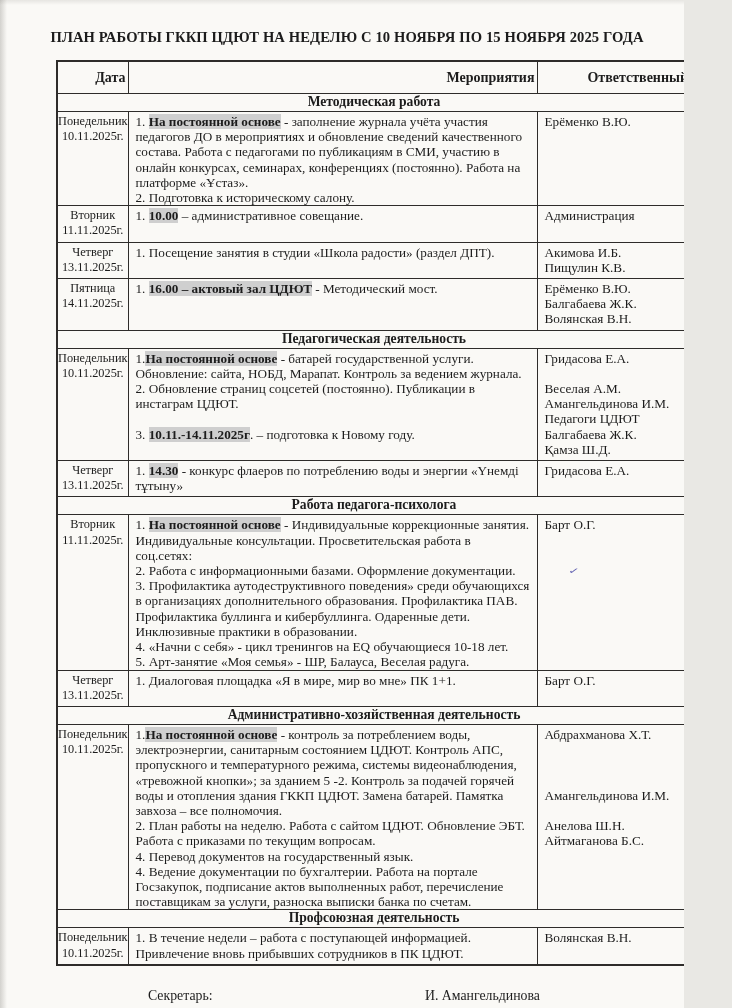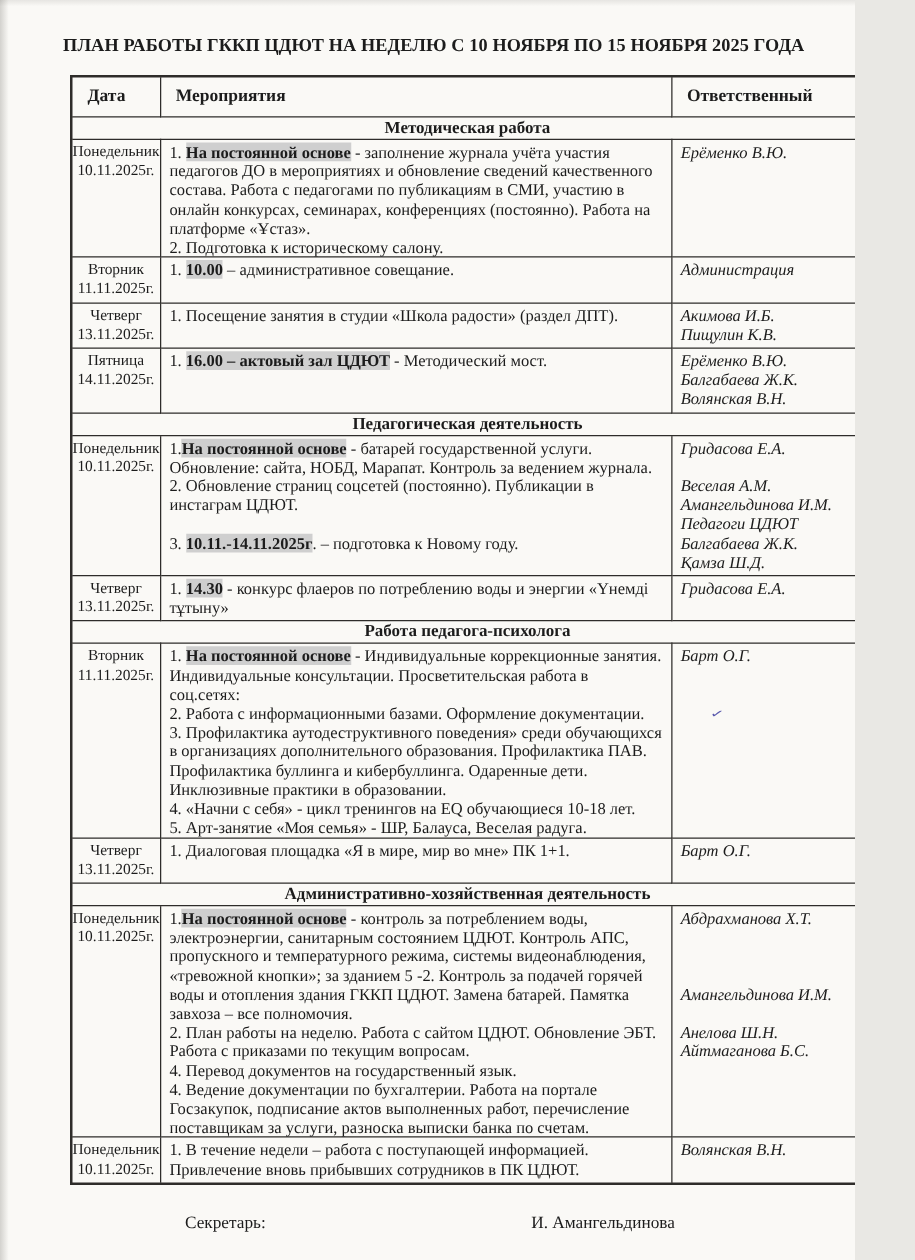--- a/index.html
+++ b/index.html
@@ -48,22 +48,22 @@
     table-layout: fixed;
     border: 2px solid var(--line, #2e2c2a);
   }
   .plan-table th, .plan-table td {
     border: 1px solid var(--line, #2e2c2a);
     vertical-align: top;
   }
   .plan-table th {
     font-size: 14px;
     font-weight: 700;
-    padding: 8px 12px 7px;
-    text-align: left;
+    padding: 8px 2px 7px;
+    text-align: right;
   }
   td.section-cell {
     font-weight: 700;
     font-size: 13.6px;
     text-align: center;
     padding: 0 0 1px 0;
     line-height: 16px;
     margin-left: 20px;
   }
   td.date-cell {
@@ -77,21 +77,21 @@
     font-size: 13.2px;
     line-height: 15.2px;
     padding: 2px 6px 0 7px;
   }
   td.resp-cell {
     font-size: 13.2px;
     line-height: 15.2px;
     padding: 2px 2px 3px 7px;
   }
   .para { min-height: 15.2px; }
-  .resp-line { min-height: 15.2px; white-space: nowrap; font-style: italic; }
+  .resp-line { min-height: 15.2px; white-space: nowrap; }
   .seg-b { font-weight: 700; }
   .seg-hl { background: var(--hl, #cfcfcf); }
   .signature {
     position: relative;
     height: 22px;
     margin-top: 22px;
     font-size: 13.8px;
   }
   .signature .sig-label { position: absolute; left: 148px; top: 0; }
   .signature .sig-name  { position: absolute; left: 425px; top: 0; }
@@ -267,20 +267,23 @@
             <div class="resp-line">&nbsp;</div>
             <div class="resp-line">&nbsp;</div>
             <div class="resp-line">&nbsp;</div>
             <div class="resp-line">Амангельдинова И.М.</div>
             <div class="resp-line">&nbsp;</div>
             <div class="resp-line">Анелова Ш.Н.</div>
             <div class="resp-line">Айтмаганова Б.С.</div>
           </td>
         </tr>
         <tr>
+          <td class="section-cell" colspan="3">Профсоюзная деятельность</td>
+        </tr>
+        <tr>
           <td class="date-cell">
             <div>Понедельник</div>
             <div>10.11.2025г.</div>
           </td>
           <td class="act-cell">
             <div class="para"><span>1. В течение недели – работа с поступающей информацией. Привлечение вновь прибывших сотрудников в ПК ЦДЮТ.</span></div>
           </td>
           <td class="resp-cell">
             <div class="resp-line">Волянская В.Н.</div>
           </td>

